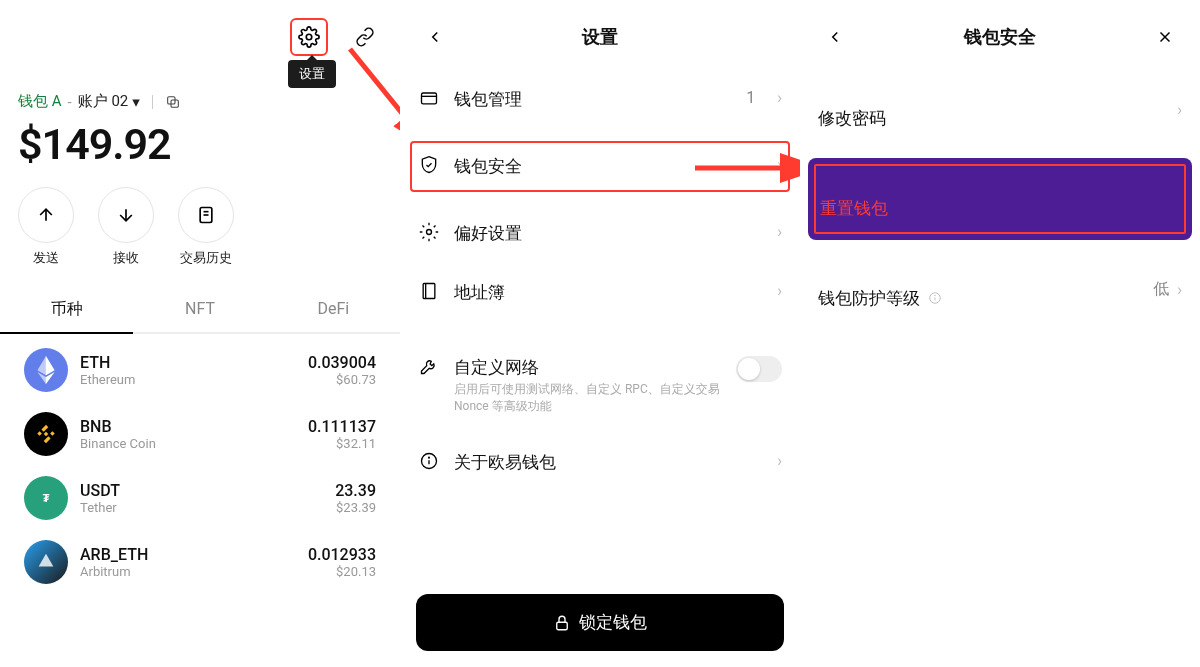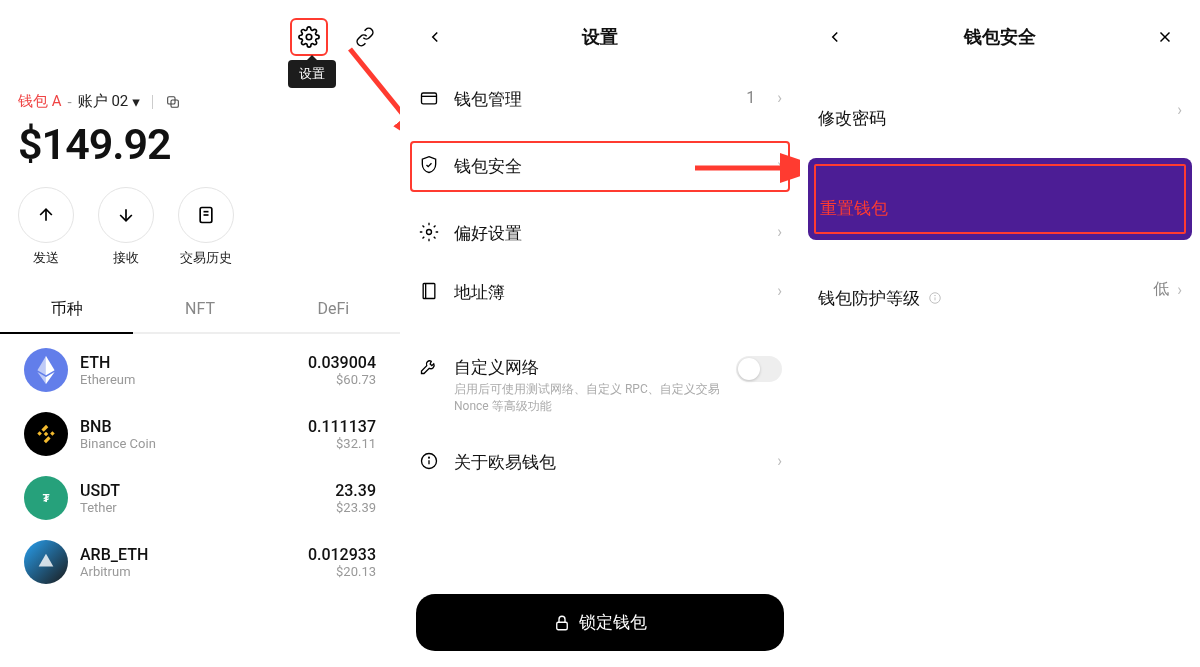--- a/index.html
+++ b/index.html
@@ -6,21 +6,21 @@
     body { background: #fff; width: 1200px; height: 667px; overflow: hidden; display: flex; }
     .pane { height: 667px; width: 400px; background: #fff; position: relative; overflow: hidden; }
 
     
     .p1-top { display: flex; justify-content: flex-end; align-items: center; gap: 18px; padding: 18px 16px 6px; }
     .icon-btn { width: 38px; height: 38px; display: flex; align-items: center; justify-content: center; cursor: pointer; }
     .gear-highlight { border: 2.5px solid #ff3b30; border-radius: 6px; padding: 4px; }
     .tooltip-below { position: absolute; top: 60px; right: 64px; background: #1c1c1c; color: #fff; font-size: 13px; padding: 5px 11px; border-radius: 4px; }
     .tooltip-below::before { content:''; position:absolute; top:-5px; left:50%; transform:translateX(-50%); border-left:5px solid transparent; border-right:5px solid transparent; border-bottom:5px solid #1c1c1c;}
     .acct-line { display: flex; align-items: center; gap: 6px; padding: 0 18px; margin-top: 30px; font-size: 15px; color:#222; }
-    .wallet-name { color: #ef4444; }
+    .wallet-name { color: #15803d; }
     .sep { color:#999; }
     .acct-drop { display: flex; align-items: center; gap: 4px; cursor: pointer; }
     .vline { width:1px; height:14px; background:#ccc; margin:0 6px;}
     .balance { font-size: 43px; font-weight: 600; letter-spacing:-1px; padding: 8px 18px 14px; color:#111; }
     .actions { display: flex; gap: 24px; padding: 4px 18px 18px; }
     .action { display:flex; flex-direction:column; align-items:center; gap:6px; cursor:pointer; }
     .action-circle { width: 56px; height: 56px; border:1px solid #e4e4e4; border-radius:50%; display:flex; align-items:center; justify-content:center; }
     .action-lbl { font-size:13px; color:#222; }
     .tabs { display:flex; }
     .tab { flex:1; text-align:center; padding:14px 0 12px; font-size:16px; color:#888; cursor:pointer; }
@@ -46,21 +46,21 @@
     .s-row.highlight { outline:2.5px solid #ff3b30; outline-offset:-6px; border-radius:8px; margin:8px 6px; padding:18px 12px;}
     .s-icon { width:22px; display:flex; justify-content:center; }
     .s-label { flex:1; font-size:17px; color:#111; }
     .s-trail { font-size:16px; color:#888; }
     .chev { color:#bbb; margin-left:8px; }
     .s-desc { font-size:12px; color:#aaa; margin-top:2px;}
     .s-col { flex:1;}
     .divider-gap { height: 16px;}
     .toggle { width:46px; height:26px; border-radius:13px; background:#eee; position:relative; cursor:pointer;}
     .toggle-knob { width:22px; height:22px; border-radius:50%; background:#fff; position:absolute; top:2px; left:2px; box-shadow:0 1px 3px rgba(0,0,0,0.2);}
-    .lock-btn { position:absolute; bottom:16px; left:16px; right:16px; background:#000; color:#fff; text-align:center; padding:17px; border-radius:19px; font-size:17px; display:flex; align-items:center; justify-content:center; gap:8px; cursor:pointer;}
+    .lock-btn { position:absolute; bottom:16px; left:16px; right:16px; background:#000; color:#fff; text-align:center; padding:17px; border-radius:12px; font-size:17px; display:flex; align-items:center; justify-content:center; gap:8px; cursor:pointer;}
 
     
     .sec-row { display:flex; align-items:center; padding:22px 18px; cursor:pointer;}
     .sec-label { flex:1; font-size:17px; color:#111;margin-top:19px; }
     .sec-row.highlight { background:#4c1d95; }
     .sec-row.highlighted-border { outline:2.5px solid #ff3b30; outline-offset:-8px; border-radius:8px; margin:6px 8px; padding:20px 12px;}
     .sec-row.reset .sec-label { color:#ff3b30; }
     .info-dot{ width:14px; height:14px; display:inline-block; margin-left:4px; vertical-align:-1px;}
 
     

